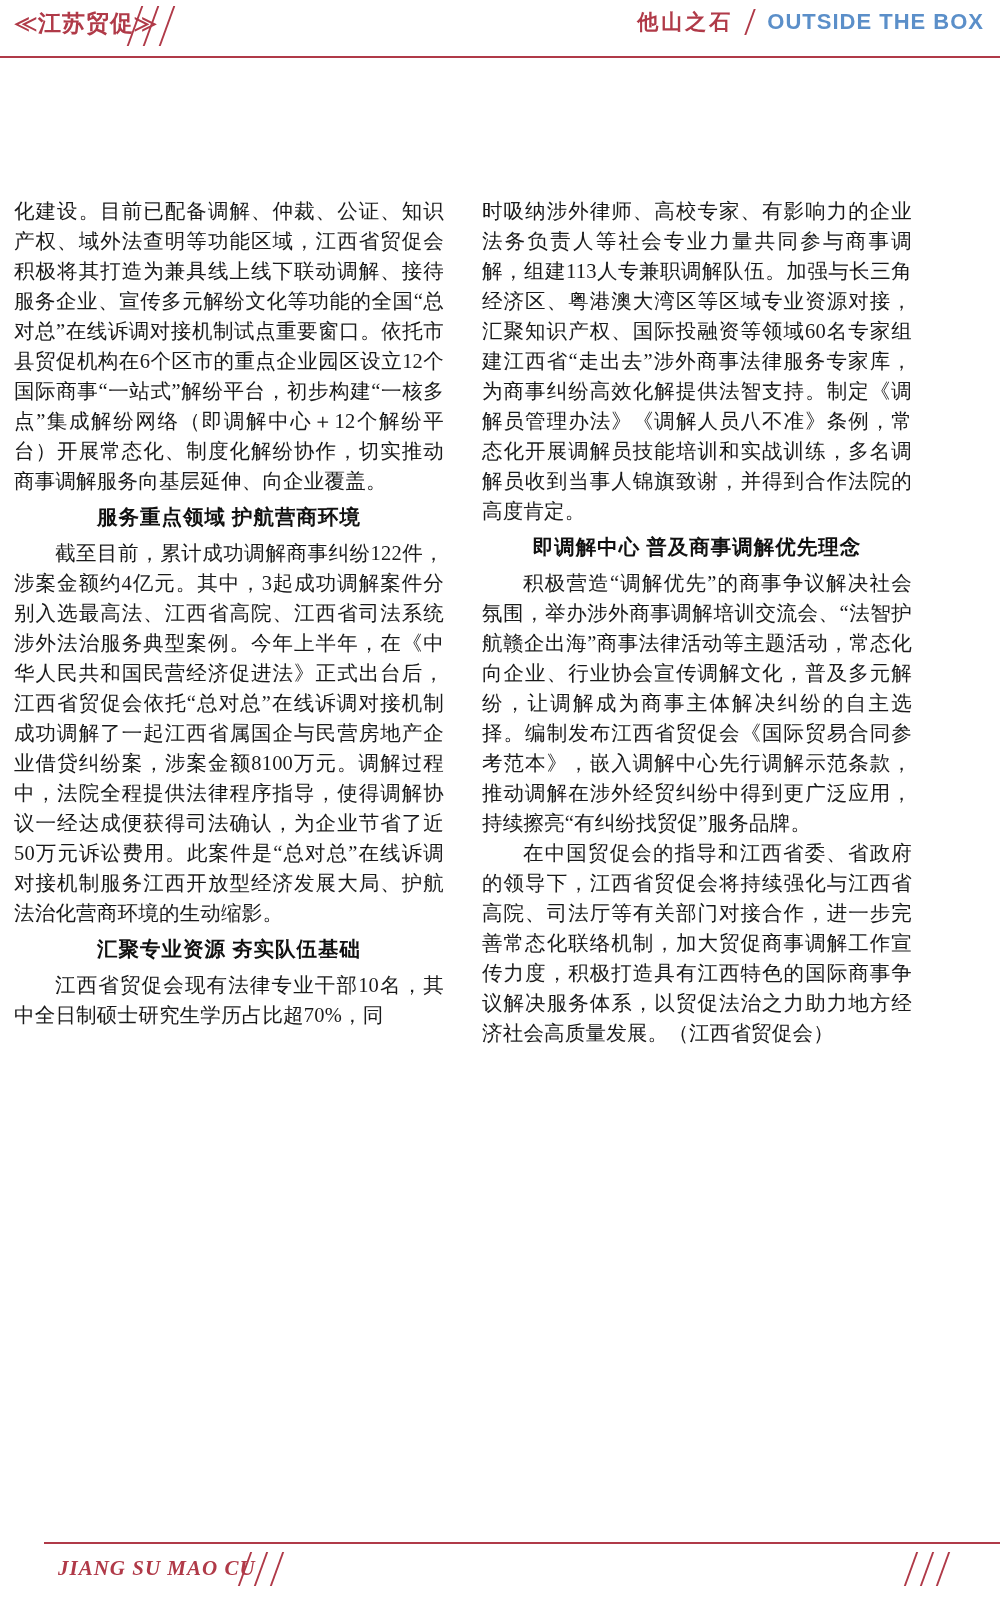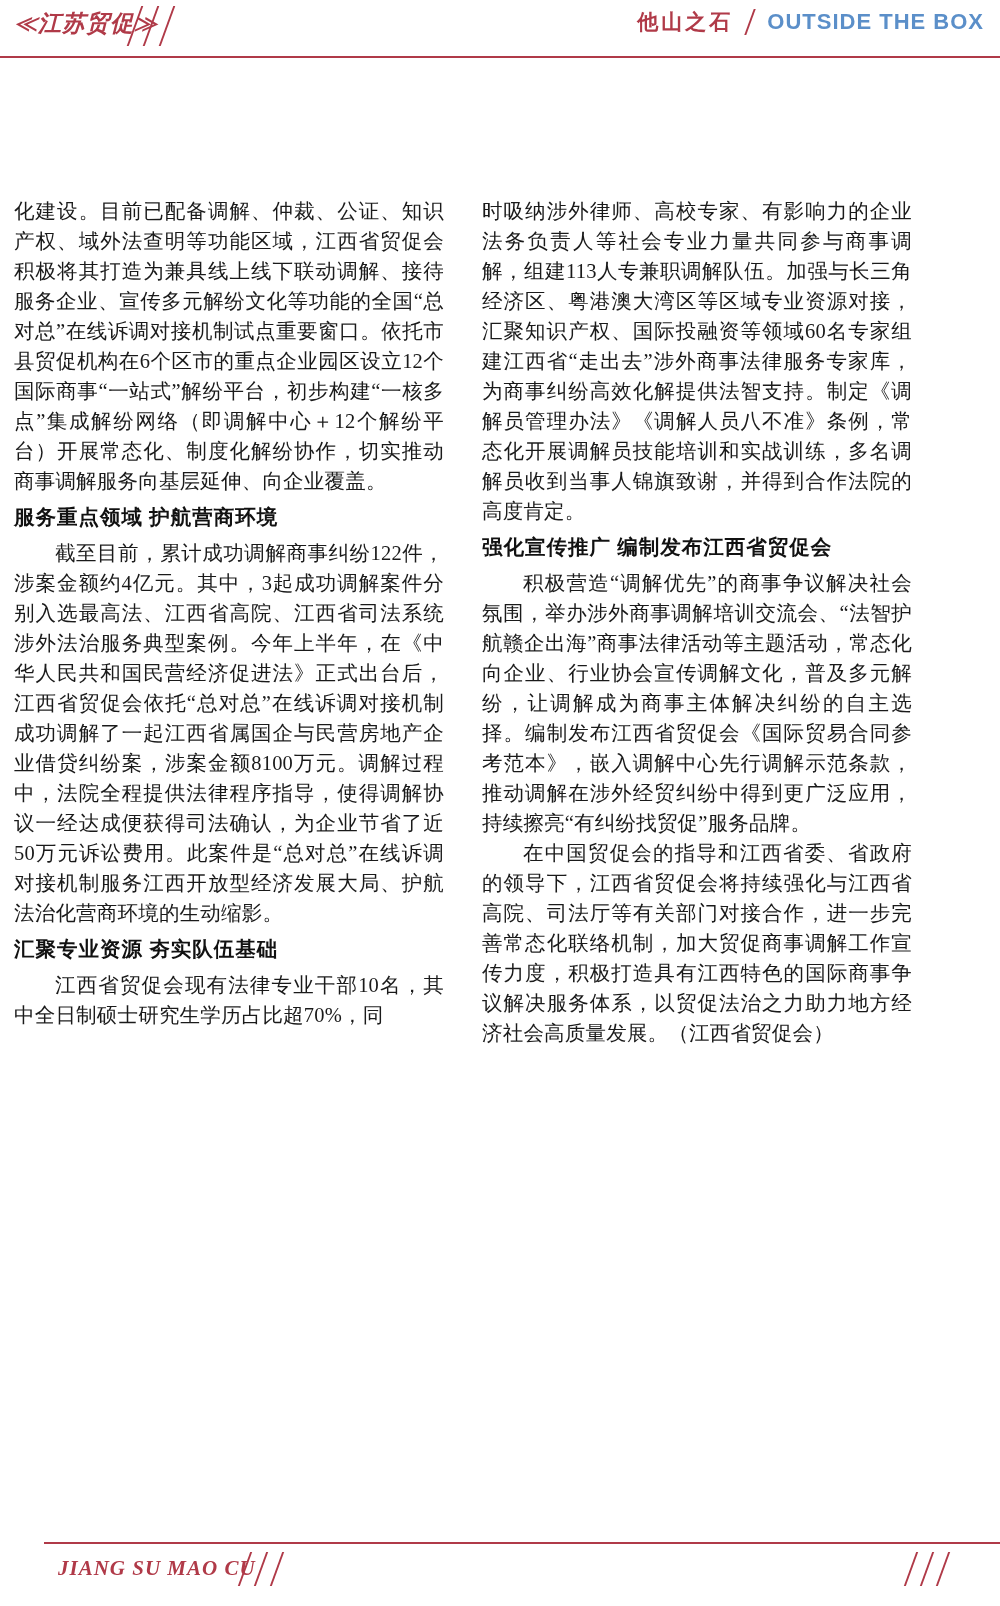--- a/index.html
+++ b/index.html
@@ -30,21 +30,20 @@
     width: 1000px;
     height: 2px;
     background: #b03a48;
   }
   .masthead {
     position: absolute;
     left: 14px;
     top: 8px;
     font-family: "Liberation Serif", serif;
     font-size: 23px;
-    font-style: italic;
     font-weight: bold;
     color: #b03a48;
     letter-spacing: 1px;
     white-space: nowrap;
   }
   .masthead-slashes {
     position: absolute;
     left: 128px;
     top: 6px;
     width: 70px;
@@ -119,20 +118,21 @@
     letter-spacing: 0.2px;
   }
   p.indent { text-indent: 2em; }
 
   h3.subhead {
     margin: 0;
     font-size: 20.5px;
     line-height: 42px;
     font-weight: bold;
     color: #111111;
+    text-align: center;
     letter-spacing: 1px;
   }
 
   
   .page-footer {
     position: absolute;
     left: 0;
     bottom: 0;
     width: 1000px;
     height: 72px;
@@ -229,21 +229,21 @@
   <div class="column col-left">
     <p class="body-text">化建设。目前已配备调解、仲裁、公证、知识产权、域外法查明等功能区域，江西省贸促会积极将其打造为兼具线上线下联动调解、接待服务企业、宣传多元解纷文化等功能的全国“总对总”在线诉调对接机制试点重要窗口。依托市县贸促机构在6个区市的重点企业园区设立12个国际商事“一站式”解纷平台，初步构建“一核多点”集成解纷网络（即调解中心＋12个解纷平台）开展常态化、制度化解纷协作，切实推动商事调解服务向基层延伸、向企业覆盖。</p>
     <h3 class="subhead">服务重点领域 护航营商环境</h3>
     <p class="body-text indent">截至目前，累计成功调解商事纠纷122件，涉案金额约4亿元。其中，3起成功调解案件分别入选最高法、江西省高院、江西省司法系统涉外法治服务典型案例。今年上半年，在《中华人民共和国民营经济促进法》正式出台后，江西省贸促会依托“总对总”在线诉调对接机制成功调解了一起江西省属国企与民营房地产企业借贷纠纷案，涉案金额8100万元。调解过程中，法院全程提供法律程序指导，使得调解协议一经达成便获得司法确认，为企业节省了近50万元诉讼费用。此案件是“总对总”在线诉调对接机制服务江西开放型经济发展大局、护航法治化营商环境的生动缩影。</p>
     <h3 class="subhead">汇聚专业资源 夯实队伍基础</h3>
     <p class="body-text indent">江西省贸促会现有法律专业干部10名，其中全日制硕士研究生学历占比超70%，同</p>
   </div>
 
   <div class="column col-right">
     <p class="body-text">时吸纳涉外律师、高校专家、有影响力的企业法务负责人等社会专业力量共同参与商事调解，组建113人专兼职调解队伍。加强与长三角经济区、粤港澳大湾区等区域专业资源对接，汇聚知识产权、国际投融资等领域60名专家组建江西省“走出去”涉外商事法律服务专家库，为商事纠纷高效化解提供法智支持。制定《调解员管理办法》《调解人员八不准》条例，常态化开展调解员技能培训和实战训练，多名调解员收到当事人锦旗致谢，并得到合作法院的高度肯定。</p>
-    <h3 class="subhead">强化宣传推广 编制发布江西省贸促会</h3>
+    <h3 class="subhead">即调解中心 普及商事调解优先理念</h3>
     <p class="body-text indent">积极营造“调解优先”的商事争议解决社会氛围，举办涉外商事调解培训交流会、“法智护航赣企出海”商事法律活动等主题活动，常态化向企业、行业协会宣传调解文化，普及多元解纷，让调解成为商事主体解决纠纷的自主选择。编制发布江西省贸促会《国际贸易合同参考范本》，嵌入调解中心先行调解示范条款，推动调解在涉外经贸纠纷中得到更广泛应用，持续擦亮“有纠纷找贸促”服务品牌。</p>
     <p class="body-text indent">在中国贸促会的指导和江西省委、省政府的领导下，江西省贸促会将持续强化与江西省高院、司法厅等有关部门对接合作，进一步完善常态化联络机制，加大贸促商事调解工作宣传力度，积极打造具有江西特色的国际商事争议解决服务体系，以贸促法治之力助力地方经济社会高质量发展。（江西省贸促会）</p>
   </div>
 
 </div>
 
 <div class="page-footer">
   <div class="footer-rule"></div>
   <div class="footer-brand">JIANG SU MAO CU</div>
   <div class="footer-slashes">

